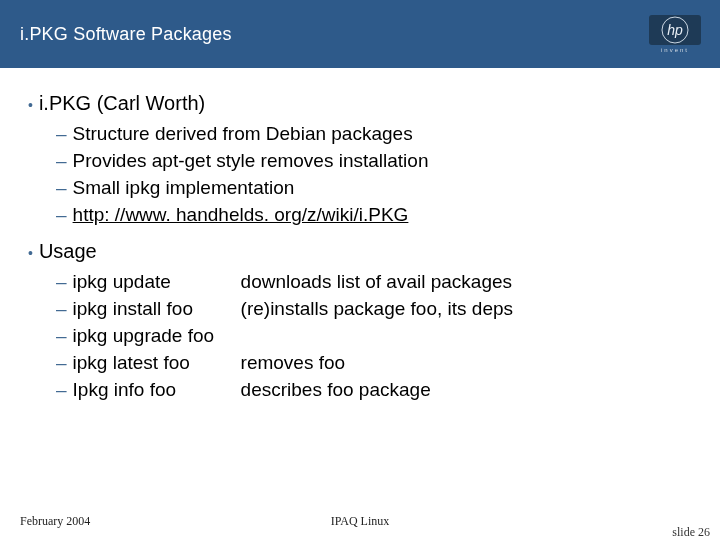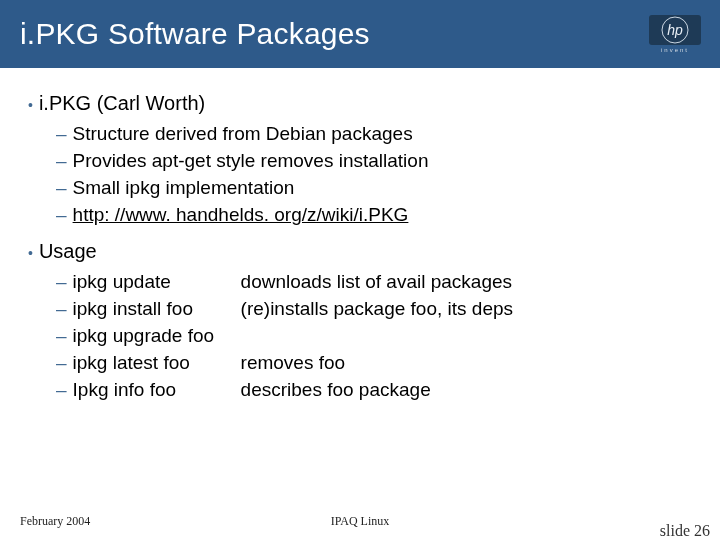--- a/index.html
+++ b/index.html
@@ -1,40 +1,40 @@
 <!DOCTYPE html>
 <html><head>
 <meta charset="utf-8">
 <style>
   * { margin: 0; padding: 0; box-sizing: border-box; }
   html, body { width: 720px; height: 540px; font-family: Arial, Helvetica, sans-serif; background: #fff; color: #000; }
   .slide { width: 720px; height: 540px; position: relative; overflow: hidden; }
   .titlebar { background: #2e5a8a; color: #fff; height: 68px; display: flex; align-items: center; justify-content: space-between; padding: 0 16px 0 20px; }
-  .titlebar h1 { font-size: 30px; font-weight: 400; letter-spacing: 0.2px; }
+  .titlebar h1 { font-size: 18px; font-weight: 400; letter-spacing: 0.2px; }
   .logo { width: 58px; height: 44px; display: flex; flex-direction: column; align-items: center; justify-content: center; text-align: right; }
   .logo svg { display: block; }
   .logo-sub { font-size: 6px; letter-spacing: 2px; color: #cfd8e2; margin-top: 2px; }
   .body { padding: 24px 28px 0 28px; }
   .lvl1 { list-style: none; }
   .lvl1 > li { margin-bottom: 6px; }
   .lvl1 > li > .b1row { display: flex; align-items: baseline; gap: 6px; font-size: 20px; }
   .bullet1 { color: #426a93; font-size: 14px; line-height: 20px; }
   .lvl2 { list-style: none; margin: 8px 0 14px 28px; }
   .lvl2 > li { display: flex; align-items: baseline; gap: 6px; font-size: 19px; margin: 5px 0; }
   .dash { color: #426a93; }
   .linklike { text-decoration: underline; color: #000; }
   .usage-table { margin: 8px 0 0 28px; }
   .usage-row { display: flex; align-items: baseline; font-size: 19px; margin: 5px 0; }
   .usage-row .dash { color: #426a93; margin-right: 6px; }
   .usage-cmd { width: 168px; flex: 0 0 168px; }
   .usage-desc { flex: 1 1 auto; }
   .footer { position: absolute; bottom: 8px; left: 0; right: 0; height: 22px; display: flex; align-items: center; font-size: 11px; color: #222; }
   .footer .fl { position: absolute; left: 20px; font-family: "Times New Roman", Times, serif; font-size: 12px; }
   .footer .fc { position: absolute; left: 50%; transform: translateX(-50%); font-family: "Times New Roman", Times, serif; font-size: 12px; }
-  .footer .fr { position: absolute; right: 10px; bottom: -8px; font-family: "Times New Roman", Times, serif; font-size: 16px; color: #333; }
+  .footer .fr { position: absolute; right: 10px; bottom: -8px; font-family: "Times New Roman", Times, serif; font-size: 12px; color: #333; }
 </style>
 </head>
 <body>
 
 <div class="slide">
 
   <div class="titlebar">
     <h1>i.PKG Software Packages</h1>
     <div class="logo">
       <svg width="52" height="30" viewBox="0 0 52 30">

